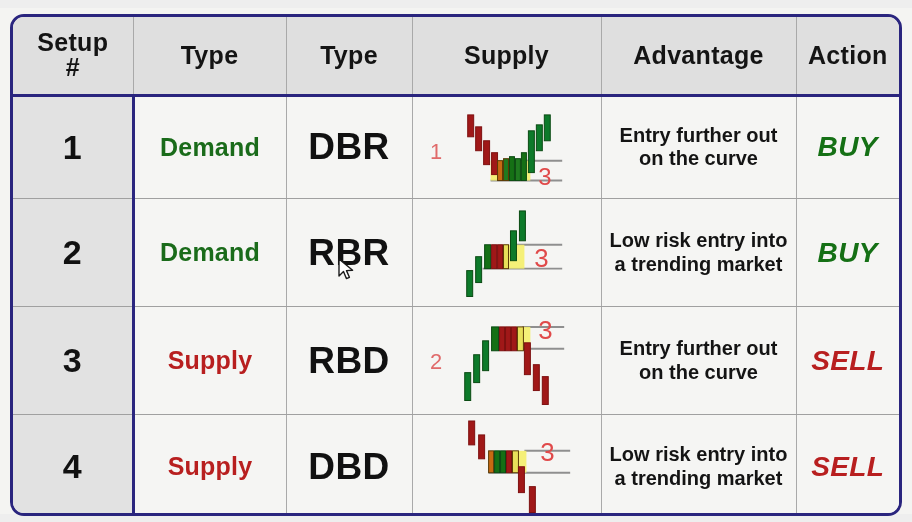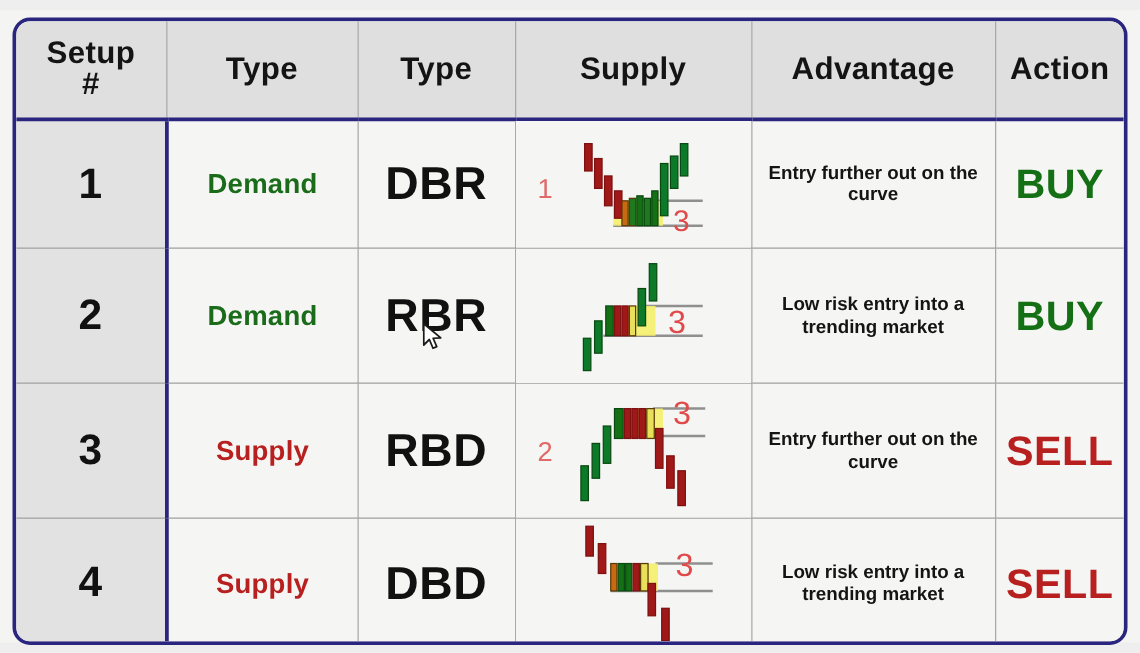--- a/index.html
+++ b/index.html
@@ -79,24 +79,24 @@
 
   
   td.setup-cell {
     background: #e2e2e2;
     border-right: 3px solid #2a257e;
     font-size: 34px;
     font-weight: bold;
     color: #111;
   }
 
-  td.type-cell  { font-size: 22px; font-weight: bold; letter-spacing: .2px; margin-left: 16px; }
+  td.type-cell  { font-size: 25px; font-weight: bold; letter-spacing: .2px; margin-left: 16px; }
   td.name-cell  { font-size: 37px; font-weight: bold; color: #111; letter-spacing: .5px; }
-  td.adv-cell   { font-size: 15px; font-weight: bold; color: #141414; line-height: 1.18; }
-  td.action-cell{ font-size: 33px; font-weight: bold; letter-spacing: .4px; }
+  td.adv-cell   { font-size: 20px; font-weight: bold; color: #141414; line-height: 1.18; }
+  td.action-cell{ font-size: 28px; font-weight: bold; letter-spacing: .4px; font-style: italic; }
 
   td.picture-cell { position: relative; padding: 0; }
 
   .pic-wrap {
     position: relative;
     width: 100%;
     height: 100%;
   }
   .pic-wrap svg { display: block; width: 100%; height: 100%; }
 

